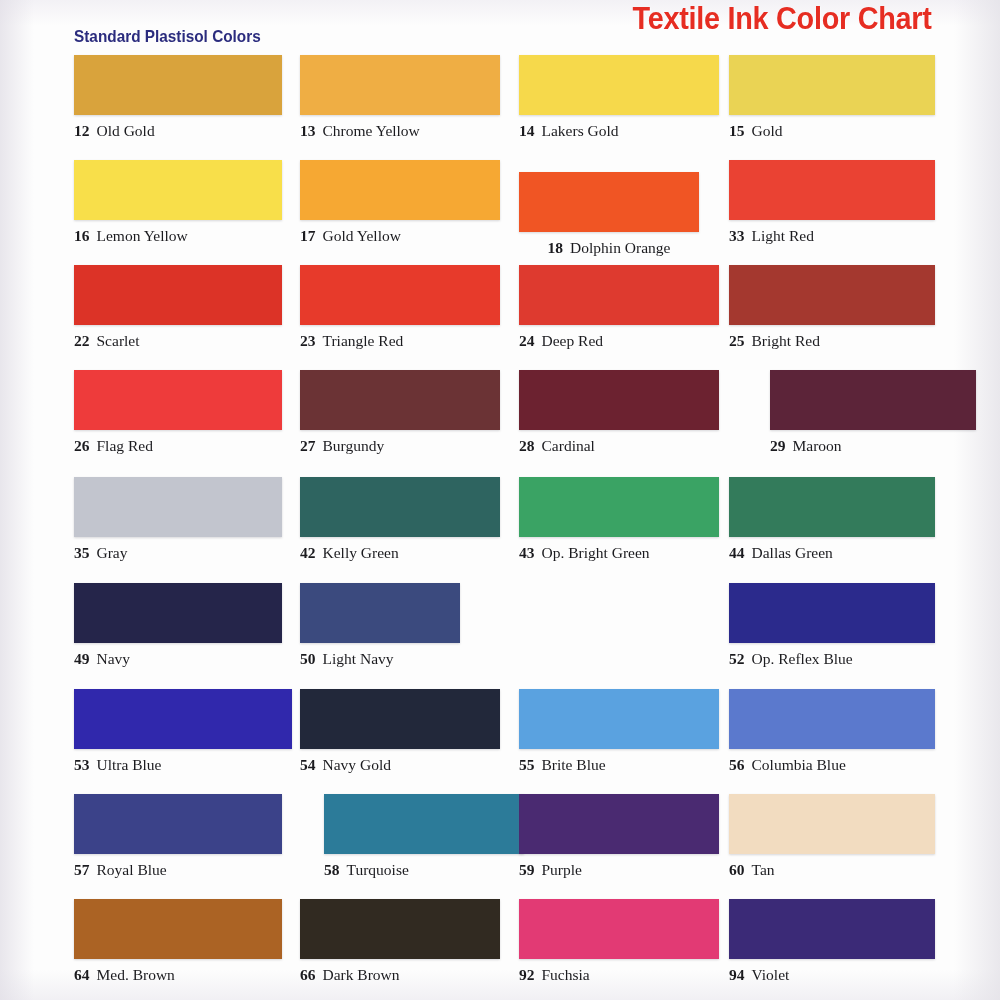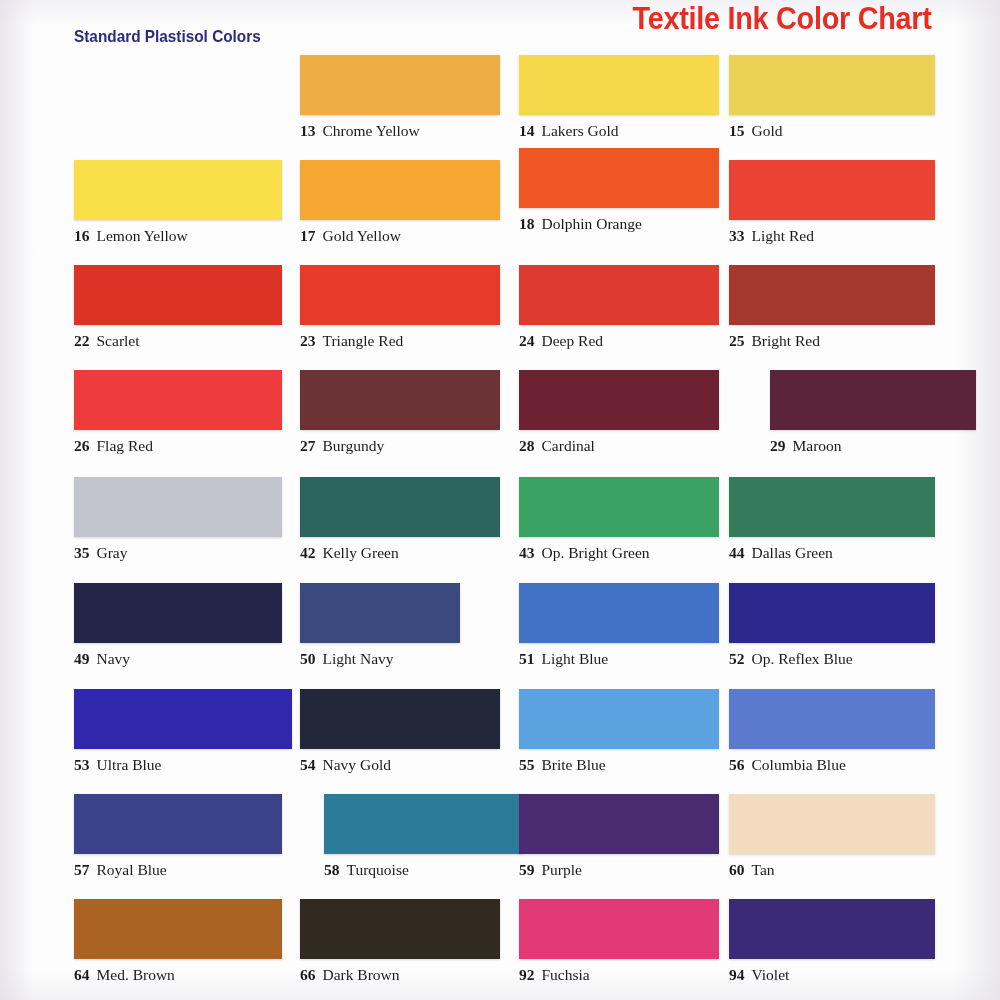--- a/index.html
+++ b/index.html
@@ -62,41 +62,45 @@
 <body>
 
 <div class="page">
 
   <div class="header">
     <div class="title">Textile Ink Color Chart</div>
     <div class="subtitle">Standard Plastisol Colors</div>
   </div>
 
   <div class="grid" id="grid">
+      <div class="cell" style="left: 74px; top: 55px; width: 208px;">
+        <div class="swatch" title="Old Gold" style="background: rgb(217, 163, 60);"></div>
+        <div class="label"><span class="num">12</span><span class="nm">Old Gold</span></div>
+      </div>
       <div class="cell" style="left: 300px; top: 55px; width: 200px;">
         <div class="swatch" title="Chrome Yellow" style="background: rgb(239, 174, 68);"></div>
         <div class="label"><span class="num">13</span><span class="nm">Chrome Yellow</span></div>
       </div>
       <div class="cell" style="left: 519px; top: 55px; width: 200px;">
         <div class="swatch" title="Lakers Gold" style="background: rgb(246, 217, 75);"></div>
         <div class="label"><span class="num">14</span><span class="nm">Lakers Gold</span></div>
       </div>
       <div class="cell" style="left: 729px; top: 55px; width: 206px;">
         <div class="swatch" title="Gold" style="background: rgb(234, 211, 84);"></div>
         <div class="label"><span class="num">15</span><span class="nm">Gold</span></div>
       </div>
       <div class="cell" style="left: 74px; top: 160px; width: 208px;">
         <div class="swatch" title="Lemon Yellow" style="background: rgb(248, 223, 74);"></div>
         <div class="label"><span class="num">16</span><span class="nm">Lemon Yellow</span></div>
       </div>
       <div class="cell" style="left: 300px; top: 160px; width: 200px;">
         <div class="swatch" title="Gold Yellow" style="background: rgb(246, 168, 51);"></div>
         <div class="label"><span class="num">17</span><span class="nm">Gold Yellow</span></div>
       </div>
-      <div class="cell" style="left: 519px; top: 148px; width: 200px;">
+      <div class="cell" style="left: 519px; top: 172px; width: 180px; text-align: center;">
         <div class="swatch" title="Dolphin Orange" style="background: rgb(240, 85, 36);"></div>
         <div class="label"><span class="num">18</span><span class="nm">Dolphin Orange</span></div>
       </div>
       <div class="cell" style="left: 729px; top: 160px; width: 206px;">
         <div class="swatch" title="Light Red" style="background: rgb(234, 66, 51);"></div>
         <div class="label"><span class="num">33</span><span class="nm">Light Red</span></div>
       </div>
       <div class="cell" style="left: 74px; top: 265px; width: 208px;">
         <div class="swatch" title="Scarlet" style="background: rgb(220, 51, 39);"></div>
         <div class="label"><span class="num">22</span><span class="nm">Scarlet</span></div>
@@ -146,24 +150,20 @@
         <div class="label"><span class="num">44</span><span class="nm">Dallas Green</span></div>
       </div>
       <div class="cell" style="left: 74px; top: 583px; width: 208px;">
         <div class="swatch" title="Navy" style="background: rgb(37, 37, 74);"></div>
         <div class="label"><span class="num">49</span><span class="nm">Navy</span></div>
       </div>
       <div class="cell" style="left: 300px; top: 583px; width: 160px;">
         <div class="swatch" title="Light Navy" style="background: rgb(59, 74, 126);"></div>
         <div class="label"><span class="num">50</span><span class="nm">Light Navy</span></div>
       </div>
-      <div class="cell" style="left: 519px; top: 583px; width: 200px;">
-        <div class="swatch" title="Light Blue" style="background: rgb(66, 114, 196);"></div>
-        <div class="label"><span class="num">51</span><span class="nm">Light Blue</span></div>
-      </div>
       <div class="cell" style="left: 729px; top: 583px; width: 206px;">
         <div class="swatch" title="Op. Reflex Blue" style="background: rgb(43, 42, 140);"></div>
         <div class="label"><span class="num">52</span><span class="nm">Op. Reflex Blue</span></div>
       </div>
       <div class="cell" style="left: 74px; top: 689px; width: 218px;">
         <div class="swatch" title="Ultra Blue" style="background: rgb(48, 40, 172);"></div>
         <div class="label"><span class="num">53</span><span class="nm">Ultra Blue</span></div>
       </div>
       <div class="cell" style="left: 300px; top: 689px; width: 200px;">
         <div class="swatch" title="Navy Blue" style="background: rgb(34, 40, 58);"></div>

